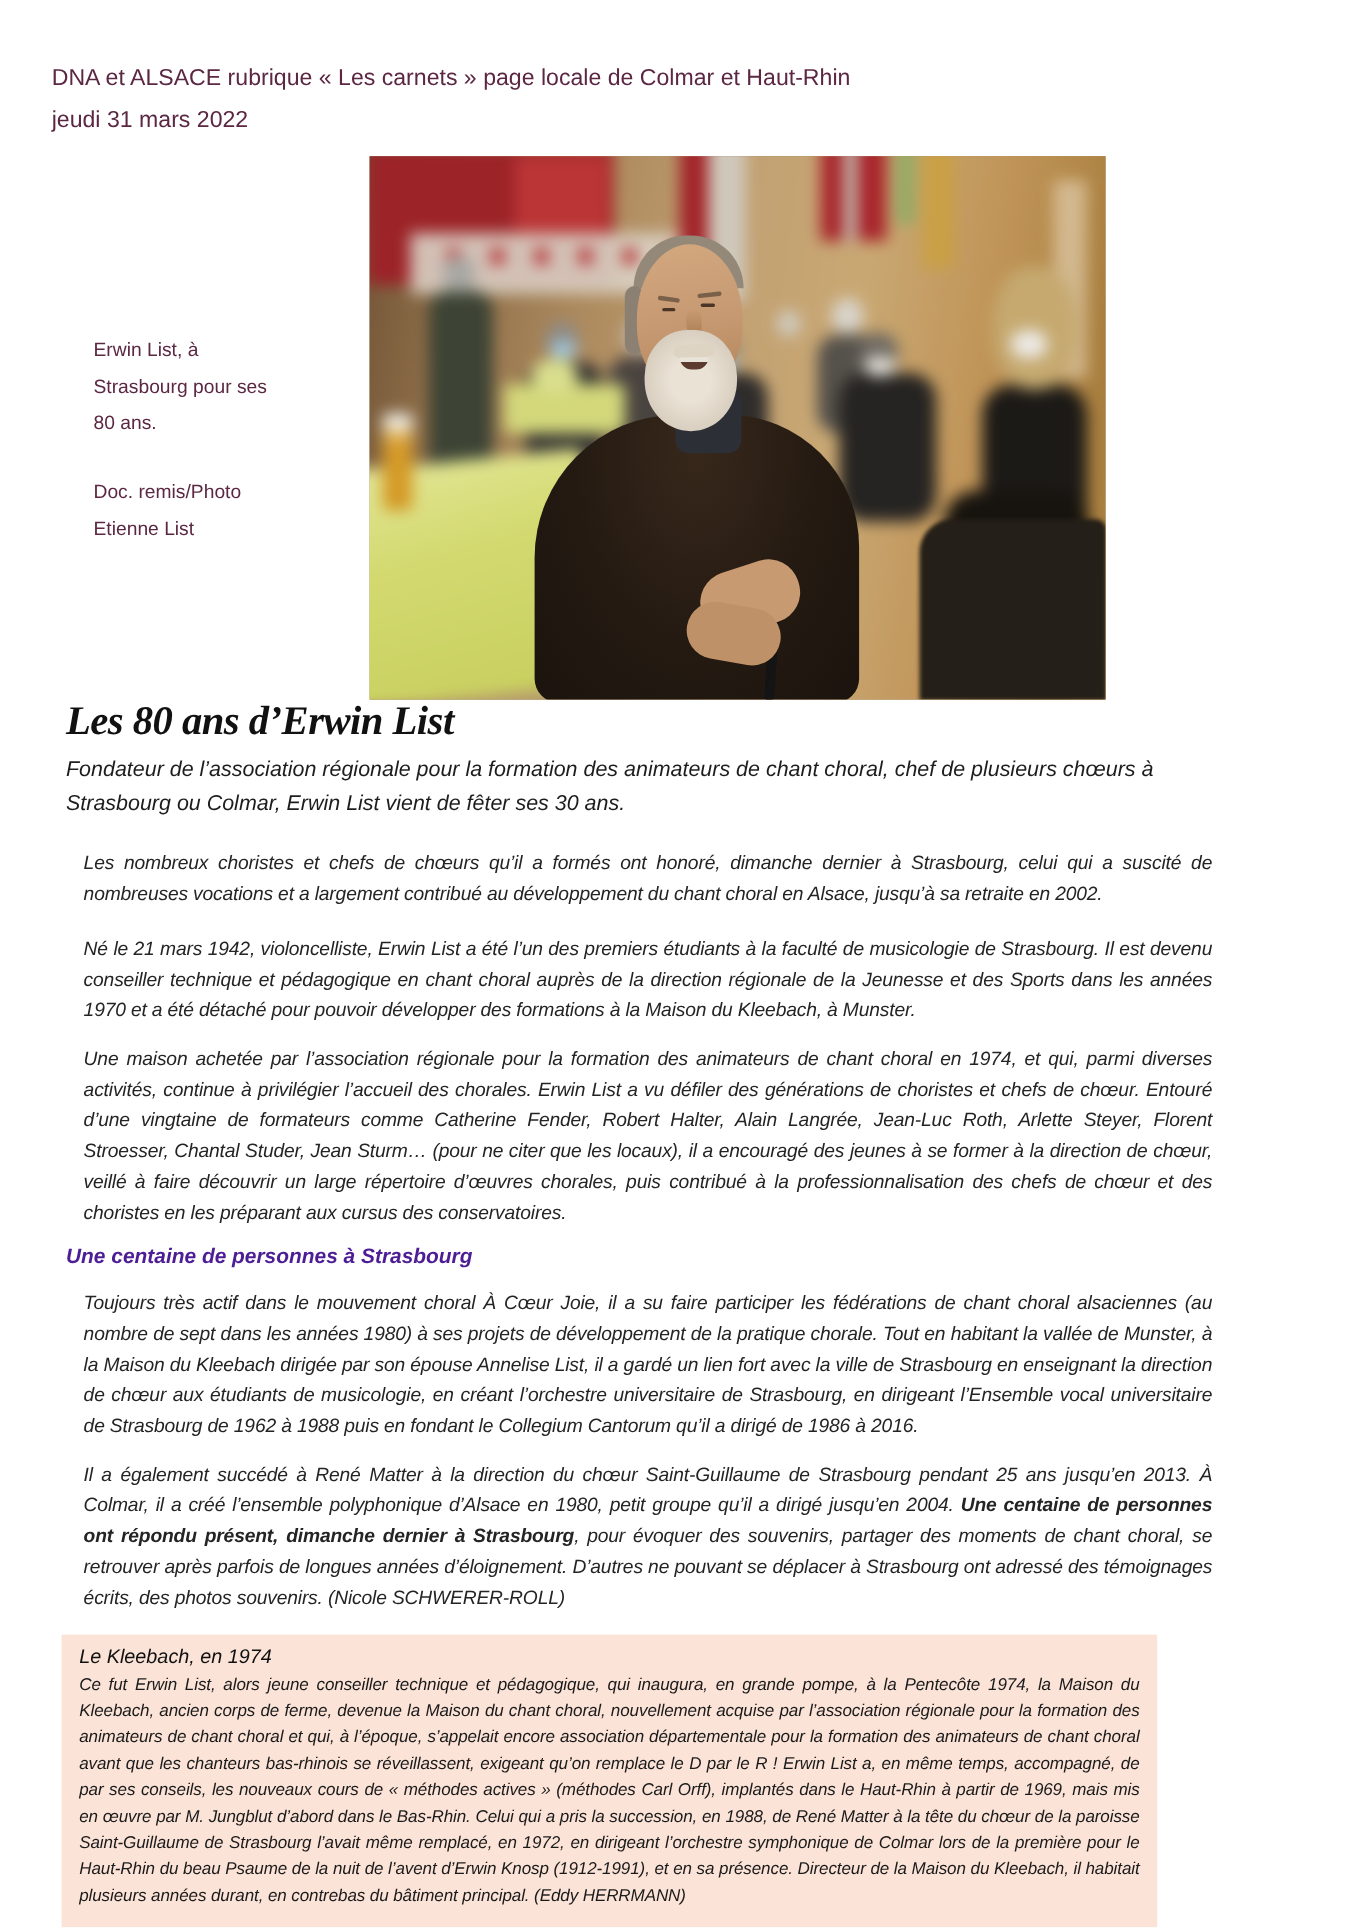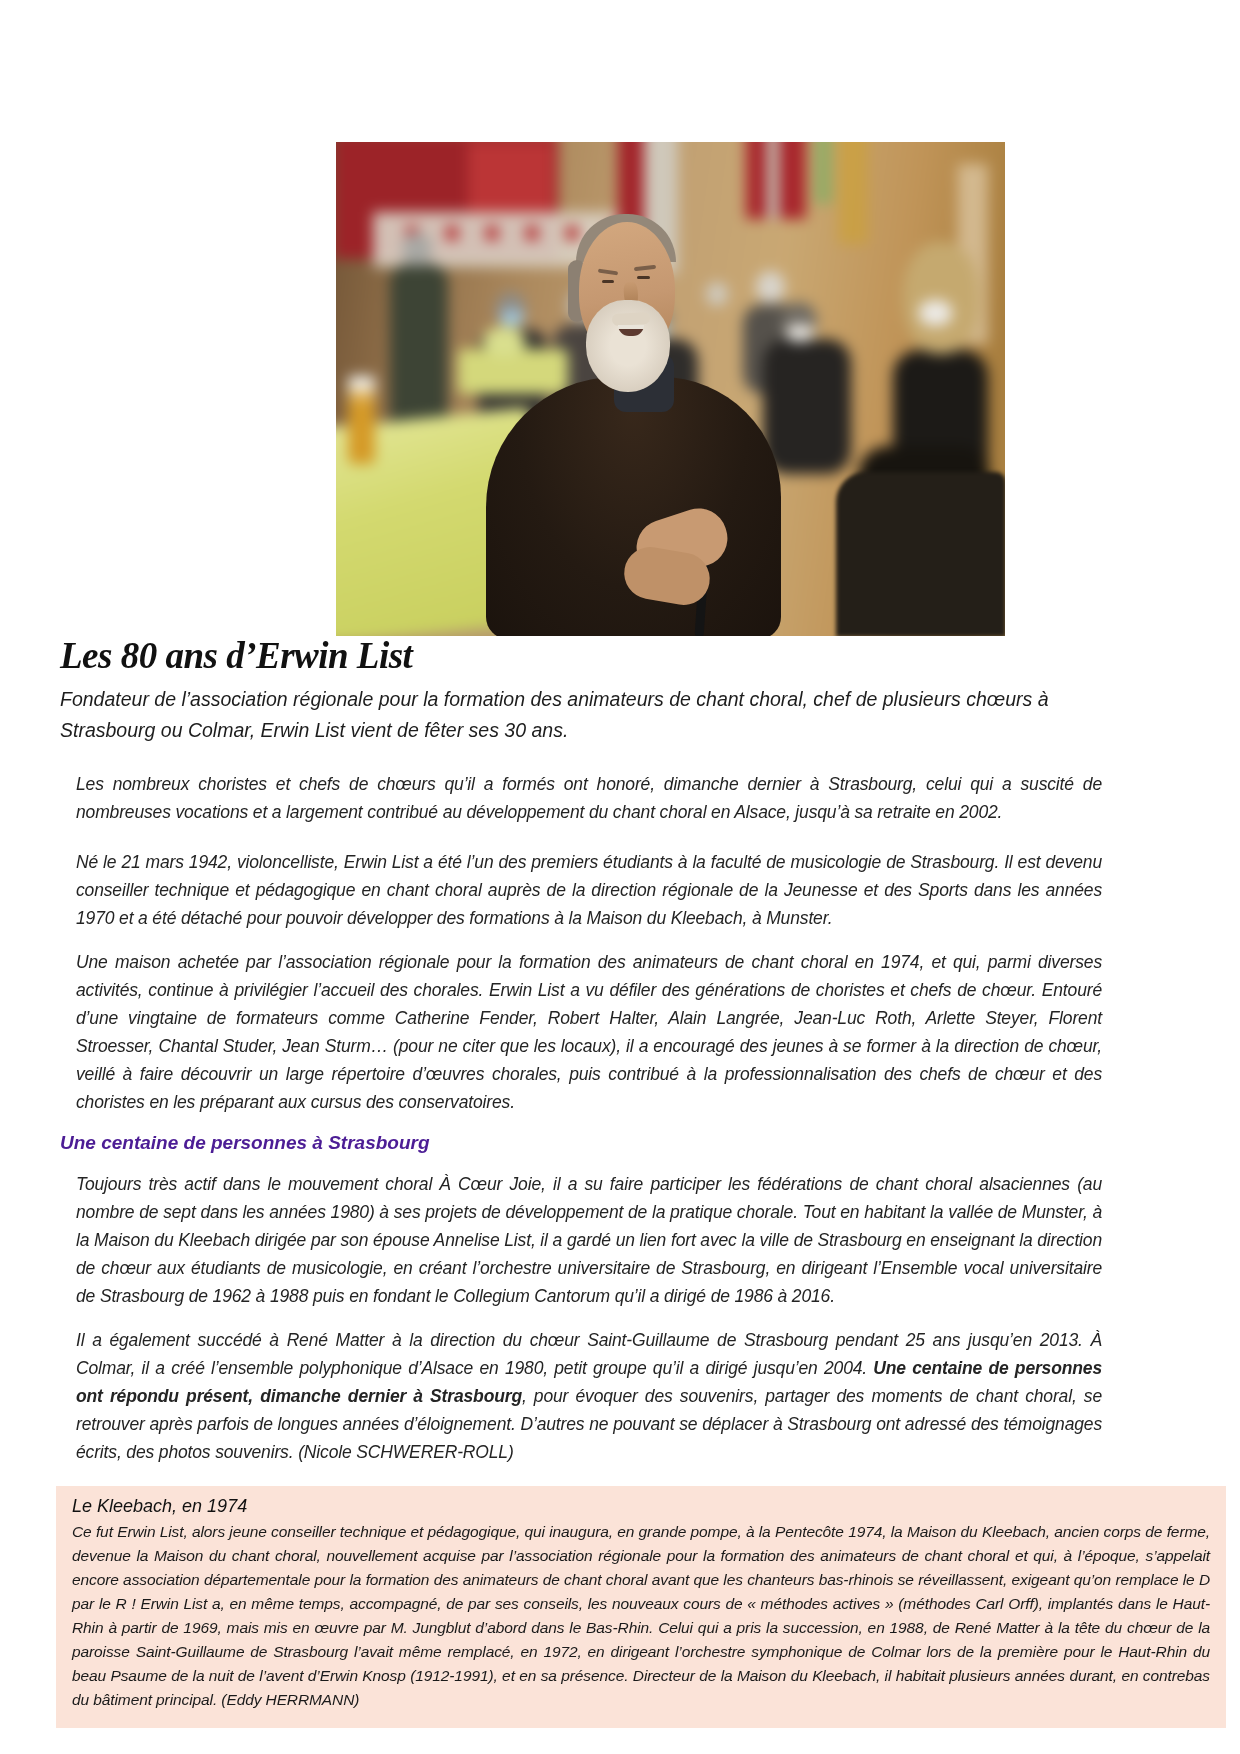--- a/index.html
+++ b/index.html
@@ -74,29 +74,33 @@
   .caption{position:absolute;left:85px;top:302px;width:180px;color:#5b2742;font-size:17.5px;line-height:33px;}
   .caption p{margin:0 0 30px;}
 
   
   .article{position:absolute;left:60px;top:636px;width:1058px;font-style:italic;}
   .article h1{font-family:"Liberation Serif","DejaVu Serif",serif;font-weight:700;font-size:37px;line-height:1.1;margin:0 0 7px;color:#111;letter-spacing:-0.5px;}
   .standfirst{font-size:19.5px;line-height:31px;margin:0 0 24px;color:#1d1d1d;}
   .body{font-size:17.5px;line-height:28px;margin:16px;text-align:justify;letter-spacing:-0.15px;color:#242424;}
   .sp-before{margin-top:22px;}
   .article h2{font-size:19px;font-weight:700;margin:5px 0 2px;color:#4c1d95;}
-  .kleebach-box{background:#fbe3d8;margin:20px 0 0 -4px;width:1170px;box-sizing:border-box;padding:10px 16px 16px;}
+  .kleebach-box{background:#fbe3d8;margin:20px 0 0 -4px;width:996px;box-sizing:border-box;padding:10px 16px 16px;}
   .kleebach-box h3{font-size:18px;font-weight:400;margin:0 0 3px;color:#111;}
   .kleebach-box p{font-size:15.5px;line-height:24px;margin:0;text-align:justify;letter-spacing:-0.1px;color:#1a1a1a;}
 </style>
 </head>
 <body>
 
 <div class="page">
 
+  <header class="hdr">
+    <div>DNA et ALSACE  rubrique « Les carnets » page locale de Colmar et Haut-Rhin</div>
+    <div>jeudi 31 mars 2022</div>
+  </header>
 
   <figure class="photo">
     <div class="ph-bg">
       <div class="ph-wall"></div>
       <div class="ph-floor"></div>
       <div class="ph-red-panel"></div>
       <div class="ph-red-bright"></div>
       <div class="ph-white-banner"></div>
       <div class="ph-red-dots"></div>
       <div class="ph-red-stripe-a"></div>
@@ -146,20 +150,24 @@
       <div class="su-mustache"></div>
       <div class="su-mouth"></div>
       <div class="su-cane"></div>
       <div class="su-cane-grip"></div>
       <div class="su-hand-top"></div>
       <div class="su-hand-low"></div>
       <div class="ph-fore-right"></div>
     </div>
   </figure>
 
+  <aside class="caption">
+    <p>Erwin List, à Strasbourg pour ses 80 ans.</p>
+    <p>Doc. remis/Photo Etienne List</p>
+  </aside>
 
   <article class="article">
     <h1>Les 80 ans d’Erwin List</h1>
     <p class="standfirst">Fondateur de l’association régionale pour la formation des animateurs de chant choral, chef de plusieurs chœurs à Strasbourg ou Colmar, Erwin List vient de fêter ses 30 ans.</p>
     <p class="body">Les nombreux choristes et chefs de chœurs qu’il a formés ont honoré, dimanche dernier à Strasbourg, celui qui a suscité de nombreuses vocations et a largement contribué au développement du chant choral en Alsace, jusqu’à sa retraite en 2002.</p>
     <p class="body sp-before">Né le 21 mars 1942, violoncelliste, Erwin List a été l’un des premiers étudiants à la faculté de musicologie de Strasbourg. Il est devenu conseiller technique et pédagogique en chant choral auprès de la direction régionale de la Jeunesse et des Sports dans les années 1970 et a été détaché pour pouvoir développer des formations à la Maison du Kleebach, à Munster.</p>
     <p class="body">Une maison achetée par l’association régionale pour la formation des animateurs de chant choral en 1974, et qui, parmi diverses activités, continue à privilégier l’accueil des chorales. Erwin List a vu défiler des générations de choristes et chefs de chœur. Entouré d’une vingtaine de formateurs comme Catherine Fender, Robert Halter, Alain Langrée, Jean-Luc Roth, Arlette Steyer, Florent Stroesser, Chantal Studer, Jean Sturm… (pour ne citer que les locaux), il a encouragé des jeunes à se former à la direction de chœur, veillé à faire découvrir un large répertoire d’œuvres chorales, puis contribué à la professionnalisation des chefs de chœur et des choristes en les préparant aux cursus des conservatoires.</p>
     <h2>Une centaine de personnes à Strasbourg</h2>
     <p class="body">Toujours très actif dans le mouvement choral À Cœur Joie, il a su faire participer les fédérations de chant choral alsaciennes (au nombre de sept dans les années 1980) à ses projets de développement de la pratique chorale. Tout en habitant la vallée de Munster, à la Maison du Kleebach dirigée par son épouse Annelise List, il a gardé un lien fort avec la ville de Strasbourg en enseignant la direction de chœur aux étudiants de musicologie, en créant l’orchestre universitaire de Strasbourg, en dirigeant l’Ensemble vocal universitaire de Strasbourg de 1962 à 1988 puis en fondant le Collegium Cantorum qu’il a dirigé de 1986 à 2016.</p>
     <p class="body"><span>Il a également succédé à René Matter à la direction du chœur Saint-Guillaume de Strasbourg pendant 25 ans jusqu’en 2013. À Colmar, il a créé l’ensemble polyphonique d’Alsace en 1980, petit groupe qu’il a dirigé jusqu’en 2004. </span><strong>Une centaine de personnes ont répondu présent, dimanche dernier à Strasbourg</strong><span>, pour évoquer des souvenirs, partager des moments de chant choral, se retrouver après parfois de longues années d’éloignement. D’autres ne pouvant se déplacer à Strasbourg ont adressé des témoignages écrits, des photos souvenirs.  (Nicole SCHWERER-ROLL)</span></p>

